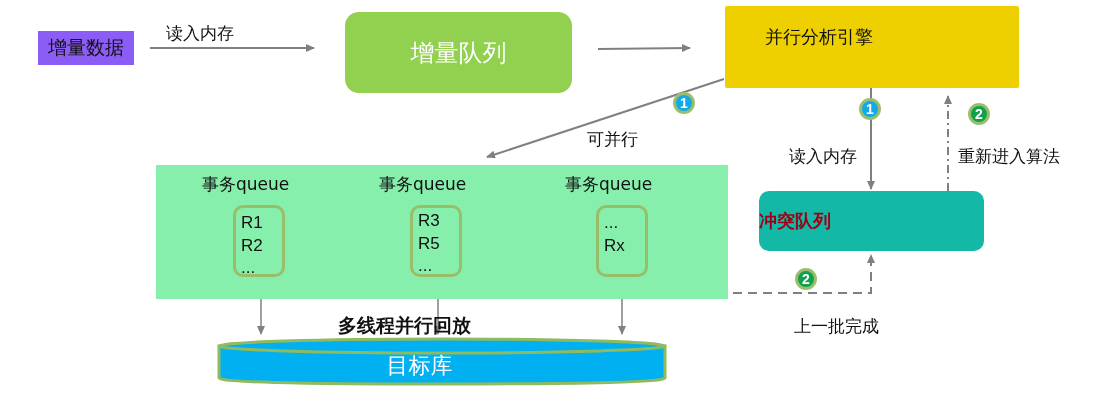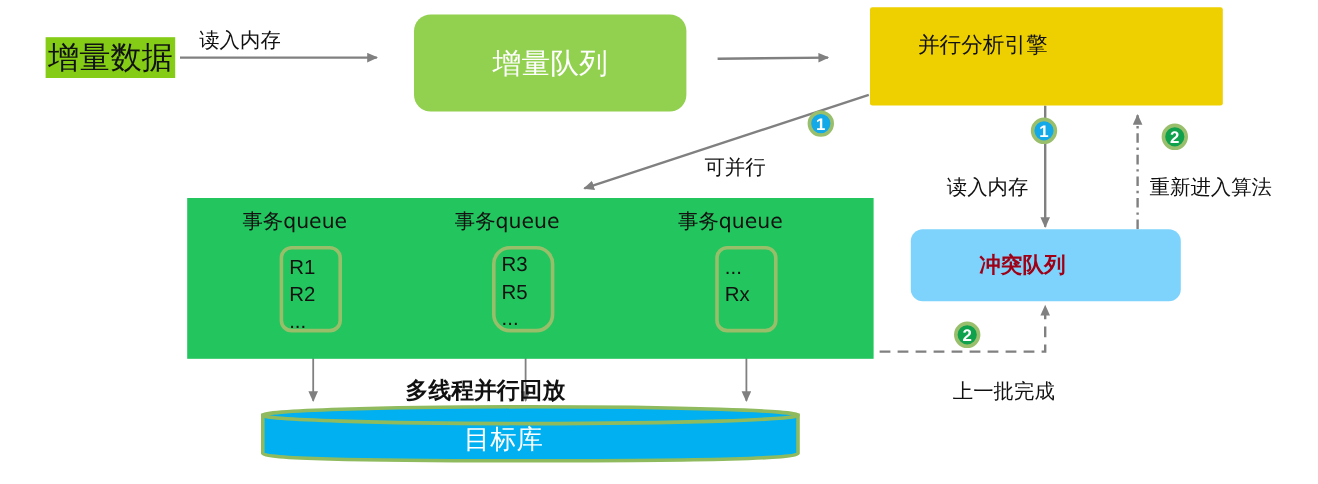--- a/index.html
+++ b/index.html
@@ -1,24 +1,24 @@
 <!DOCTYPE html>
 <html><head>
 <meta charset="utf-8">
 <style>
   html, body { margin: 0; padding: 0; background: #ffffff; }
   body { width: 1098px; height: 403px; position: relative; overflow: hidden;
          font-family: "DejaVu Sans", "Liberation Sans", sans-serif; color: #111; }
   .abs { position: absolute; }
   .box { position: absolute; display: flex; align-items: center; justify-content: center; box-sizing: border-box; }
-  #incr-data { left: 38px; top: 31px; width: 108px; height: 34px; background: #84cc16; font-size: 26px; color: #111; }
+  #incr-data { left: 38px; top: 31px; width: 96px; height: 34px; background: #8b5cf6; font-size: 19px; color: #111; }
   #incr-queue { left: 345px; top: 12px; width: 227px; height: 81px; background: #92d050; border-radius: 14px; color: #fff; font-size: 24px; }
   #engine { left: 725px; top: 6px; width: 294px; height: 82px; background: #eed000; justify-content: flex-start; align-items: flex-start; padding: 19px 0 0 40px; font-size: 18px; border-radius: 2px; }
-  #txn-area { left: 156px; top: 165px; width: 572px; height: 134px; background: #22c55e; }
-  #conflict { left: 759px; top: 191px; width: 225px; height: 60px; background: #7dd3fc; border-radius: 10px; color: #a00016; font-weight: bold; font-size: 18px; justify-content: flex-start; padding-left: 57px; }
+  #txn-area { left: 156px; top: 165px; width: 572px; height: 134px; background: #86efac; }
+  #conflict { left: 759px; top: 191px; width: 225px; height: 60px; background: #14b8a6; border-radius: 10px; color: #a00016; font-weight: bold; font-size: 18px; justify-content: flex-start; }
   .qtitle { position: absolute; font-size: 17px; color: #111; white-space: nowrap; }
   .qbox { position: absolute; width: 52px; height: 72px; border: 3px solid #98be6a; border-radius: 10px; box-sizing: border-box; }
   .qline { position: absolute; left: 5px; font-size: 17px; line-height: 23px; color: #111; white-space: nowrap; font-family: "Liberation Sans", "DejaVu Sans", sans-serif; }
   .label { position: absolute; font-size: 17px; color: #111; white-space: nowrap; }
   .bold-label { font-weight: bold; font-size: 19px; }
   .badge { position: absolute; width: 22px; height: 22px; border-radius: 50%; border: 3px solid #9abf6c; box-sizing: border-box;
            color: #fff; font-size: 14px; font-weight: bold; display: flex; align-items: center; justify-content: center; font-family: "Liberation Sans", sans-serif; }
   .badge.one { background: #13a8e8; }
   .badge.two { background: #10a14c; }
   #db-label { position: absolute; left: 218px; top: 348px; width: 403px; height: 35px; display: flex; align-items: center; justify-content: center; color: #fff; font-size: 22px; }
@@ -67,21 +67,21 @@
 
 <div class="abs" id="txn-area">
   <div class="qtitle" style="left:46px; top:8px;">事务queue</div>
   <div class="qbox" style="left:77px; top:40px;">
     <div class="qline" style="top:3px;">R1</div>
     <div class="qline" style="top:26px;">R2</div>
     <div class="qline" style="top:48px;">...</div>
   </div>
 
   <div class="qtitle" style="left:223px; top:8px;">事务queue</div>
-  <div class="qbox" style="left:254px; top:40px;border-radius:15px;">
+  <div class="qbox" style="left:254px; top:40px;">
     <div class="qline" style="top:1px;">R3</div>
     <div class="qline" style="top:24px;">R5</div>
     <div class="qline" style="top:46px;">...</div>
   </div>
 
   <div class="qtitle" style="left:409px; top:8px;">事务queue</div>
   <div class="qbox" style="left:440px; top:40px;">
     <div class="qline" style="top:3px;">...</div>
     <div class="qline" style="top:26px;">Rx</div>
   </div>

